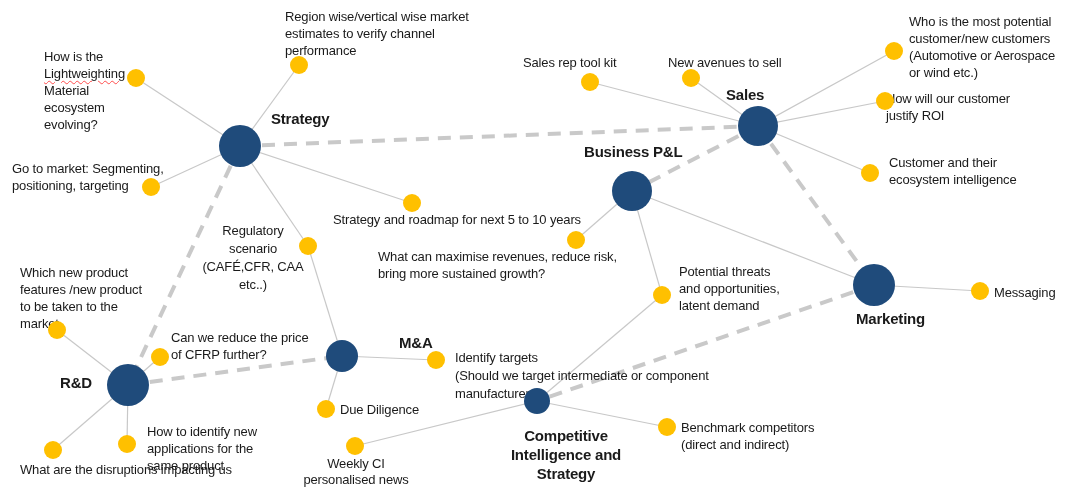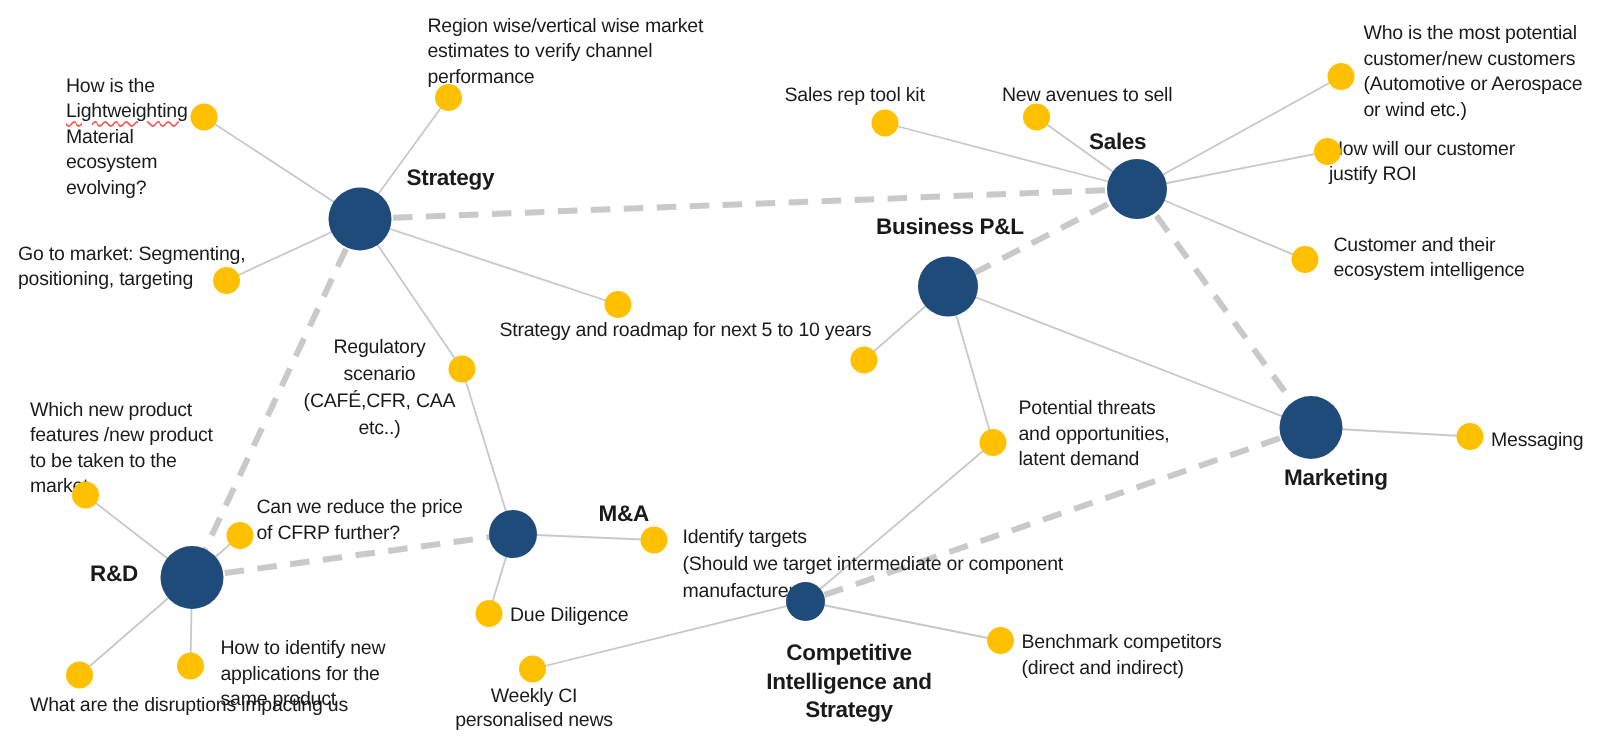--- a/index.html
+++ b/index.html
@@ -99,20 +99,22 @@
   <div class="txt nowrap" style="left:523px;top:54px;">Sales rep tool kit</div>
   <div class="txt nowrap" style="left:668px;top:54px;">New avenues to sell</div>
   <div class="txt" style="left:909px;top:13px;width:160px;">Who is the most potential
 customer/new customers
 (Automotive or Aerospace
 or wind etc.)</div>
   <div class="txt" style="left:886px;top:90px;width:150px;">How will our customer
 justify ROI</div>
   <div class="txt" style="left:889px;top:154px;width:150px;">Customer and their
 ecosystem intelligence</div>
+  <div class="txt" style="left:378px;top:248px;width:335px;">What can maximise revenues, reduce risk,
+bring more sustained growth?</div>
   <div class="txt" style="left:679px;top:263px;width:130px;">Potential threats
 and opportunities,
 latent demand</div>
   <div class="txt nowrap" style="left:994px;top:284px;">Messaging</div>
   <div class="txt" style="left:20px;top:264px;width:140px;">Which new product
 features /new product
 to be taken to the
 market</div>
   <div class="txt" style="left:171px;top:329px;width:165px;">Can we reduce the price
 of CFRP further?</div>

